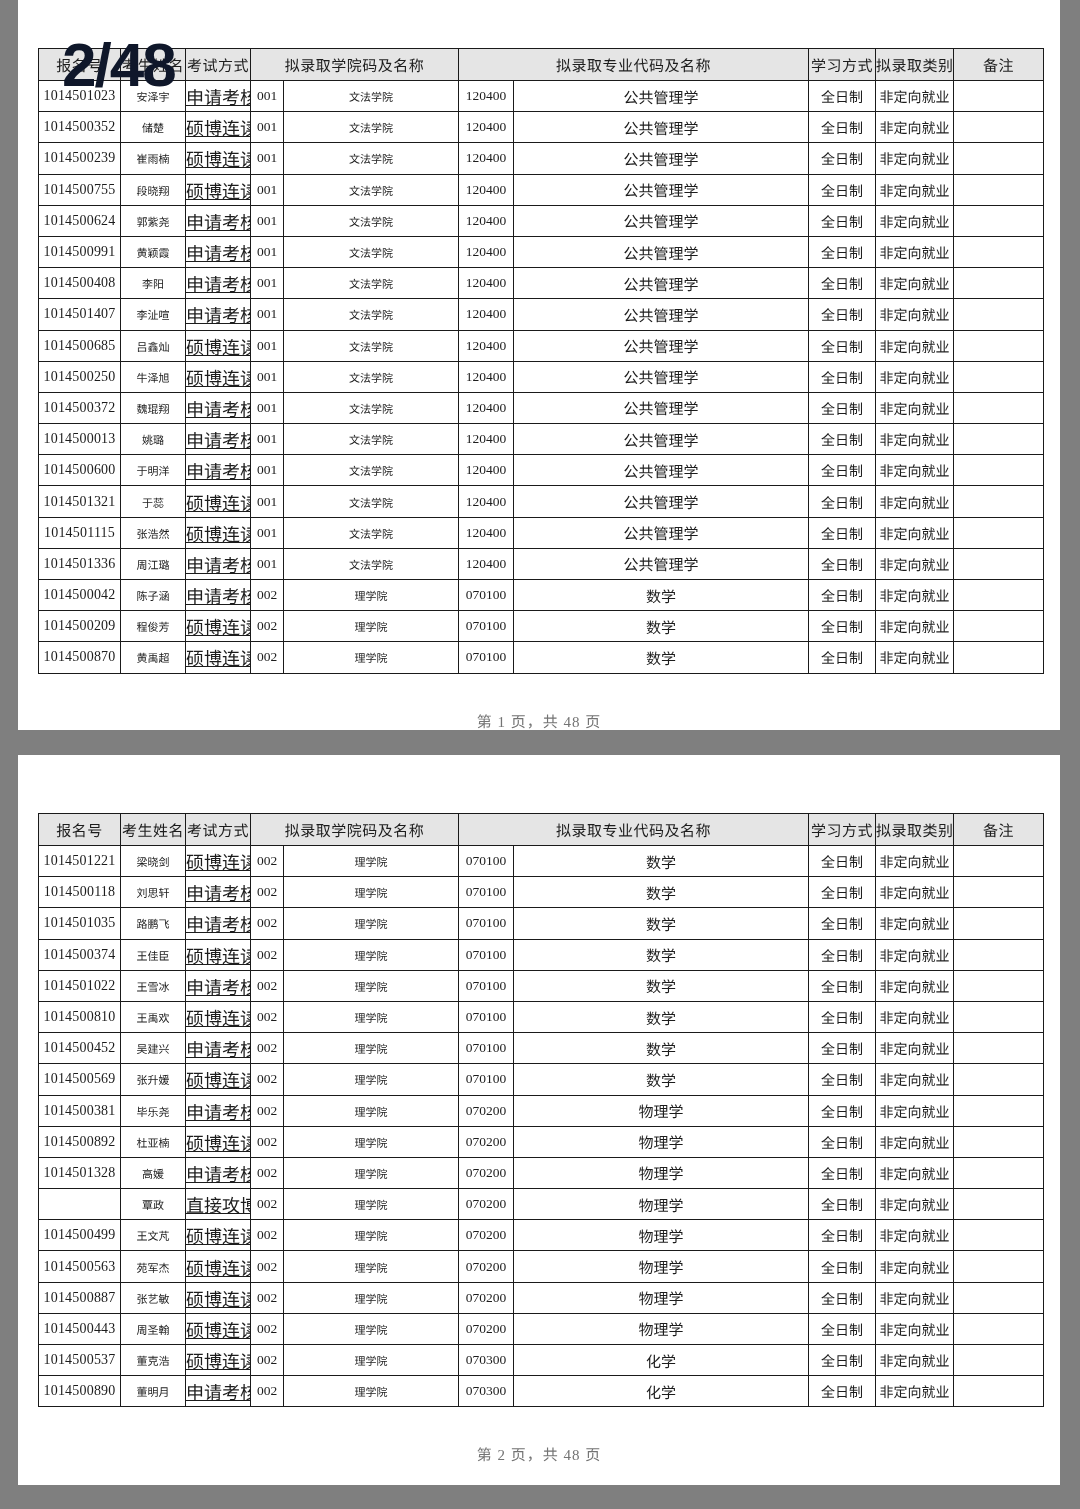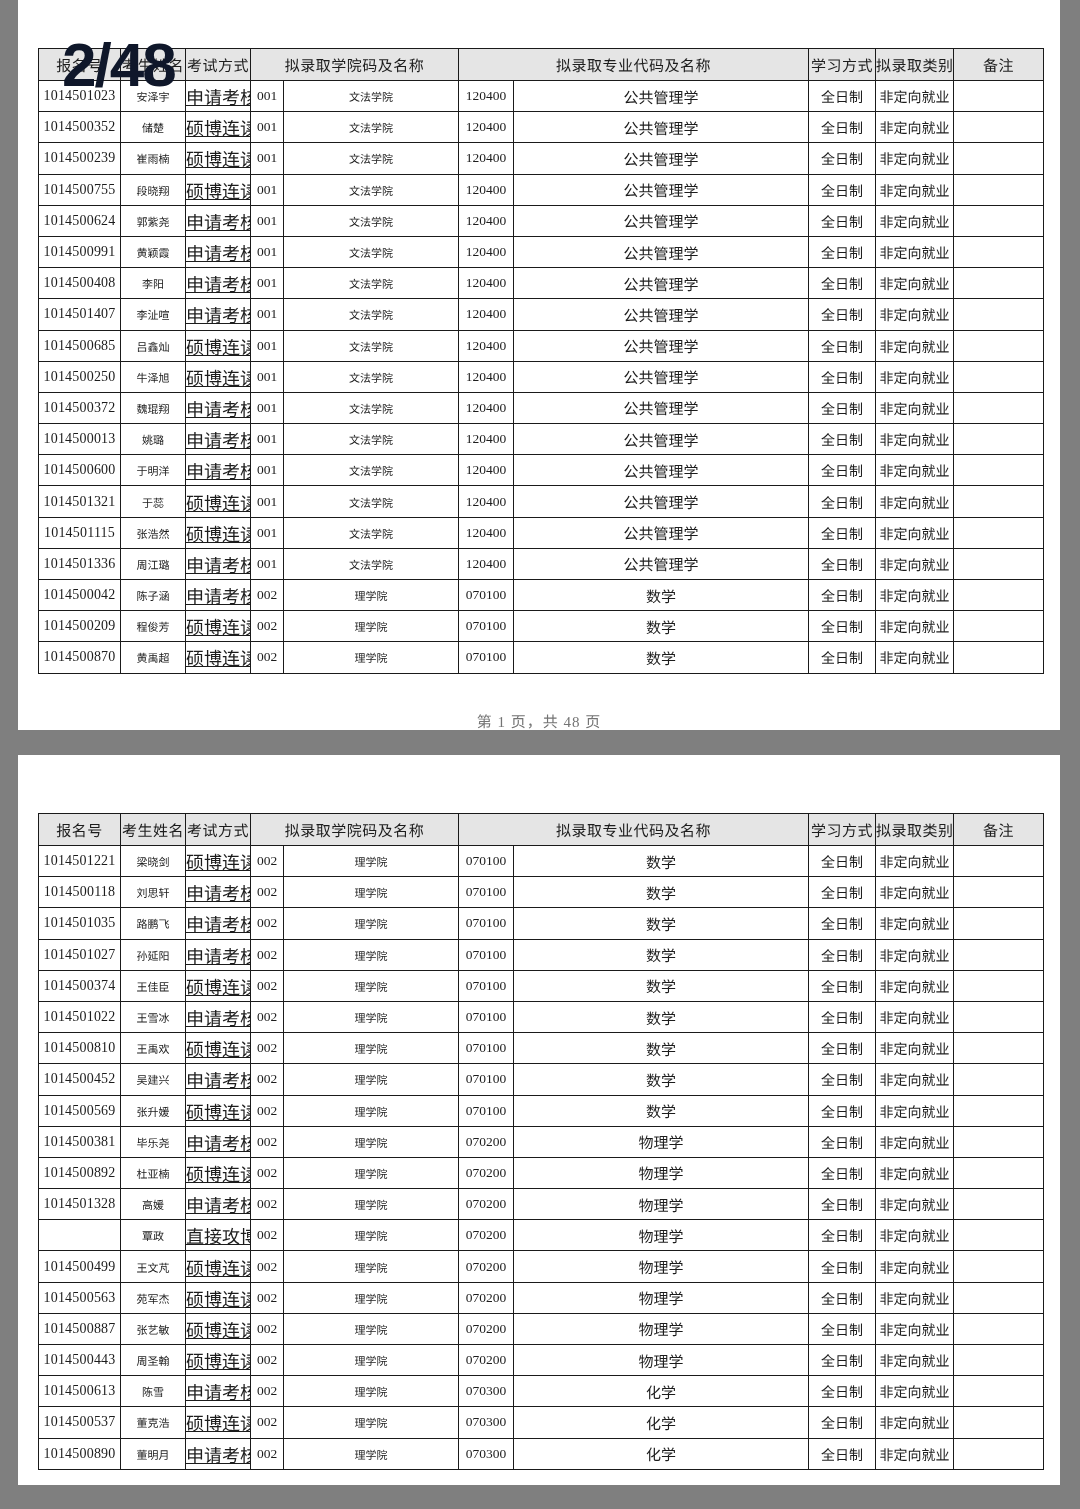--- a/index.html
+++ b/index.html
@@ -455,32 +455,20 @@
               <td class="mode">申请考核</td>
               <td class="code">002</td>
               <td class="college">理学院</td>
               <td class="code">070100</td>
               <td class="major">数学</td>
               <td class="study">全日制</td>
               <td class="cat">非定向就业</td>
               <td class="remark"></td>
             </tr>
             <tr>
-              <td class="regno">1014501027</td>
-              <td class="name">孙延阳</td>
-              <td class="mode">申请考核</td>
-              <td class="code">002</td>
-              <td class="college">理学院</td>
-              <td class="code">070100</td>
-              <td class="major">数学</td>
-              <td class="study">全日制</td>
-              <td class="cat">非定向就业</td>
-              <td class="remark"></td>
-            </tr>
-            <tr>
               <td class="regno">1014500374</td>
               <td class="name">王佳臣</td>
               <td class="mode">硕博连读</td>
               <td class="code">002</td>
               <td class="college">理学院</td>
               <td class="code">070100</td>
               <td class="major">数学</td>
               <td class="study">全日制</td>
               <td class="cat">非定向就业</td>
               <td class="remark"></td>
@@ -618,32 +606,20 @@
               <td class="remark"></td>
             </tr>
             <tr>
               <td class="regno">1014500443</td>
               <td class="name">周圣翰</td>
               <td class="mode">硕博连读</td>
               <td class="code">002</td>
               <td class="college">理学院</td>
               <td class="code">070200</td>
               <td class="major">物理学</td>
-              <td class="study">全日制</td>
-              <td class="cat">非定向就业</td>
-              <td class="remark"></td>
-            </tr>
-            <tr>
-              <td class="regno">1014500613</td>
-              <td class="name">陈雪</td>
-              <td class="mode">申请考核</td>
-              <td class="code">002</td>
-              <td class="college">理学院</td>
-              <td class="code">070300</td>
-              <td class="major">化学</td>
               <td class="study">全日制</td>
               <td class="cat">非定向就业</td>
               <td class="remark"></td>
             </tr>
             <tr>
               <td class="regno">1014500537</td>
               <td class="name">董克浩</td>
               <td class="mode">硕博连读</td>
               <td class="code">002</td>
               <td class="college">理学院</td>

